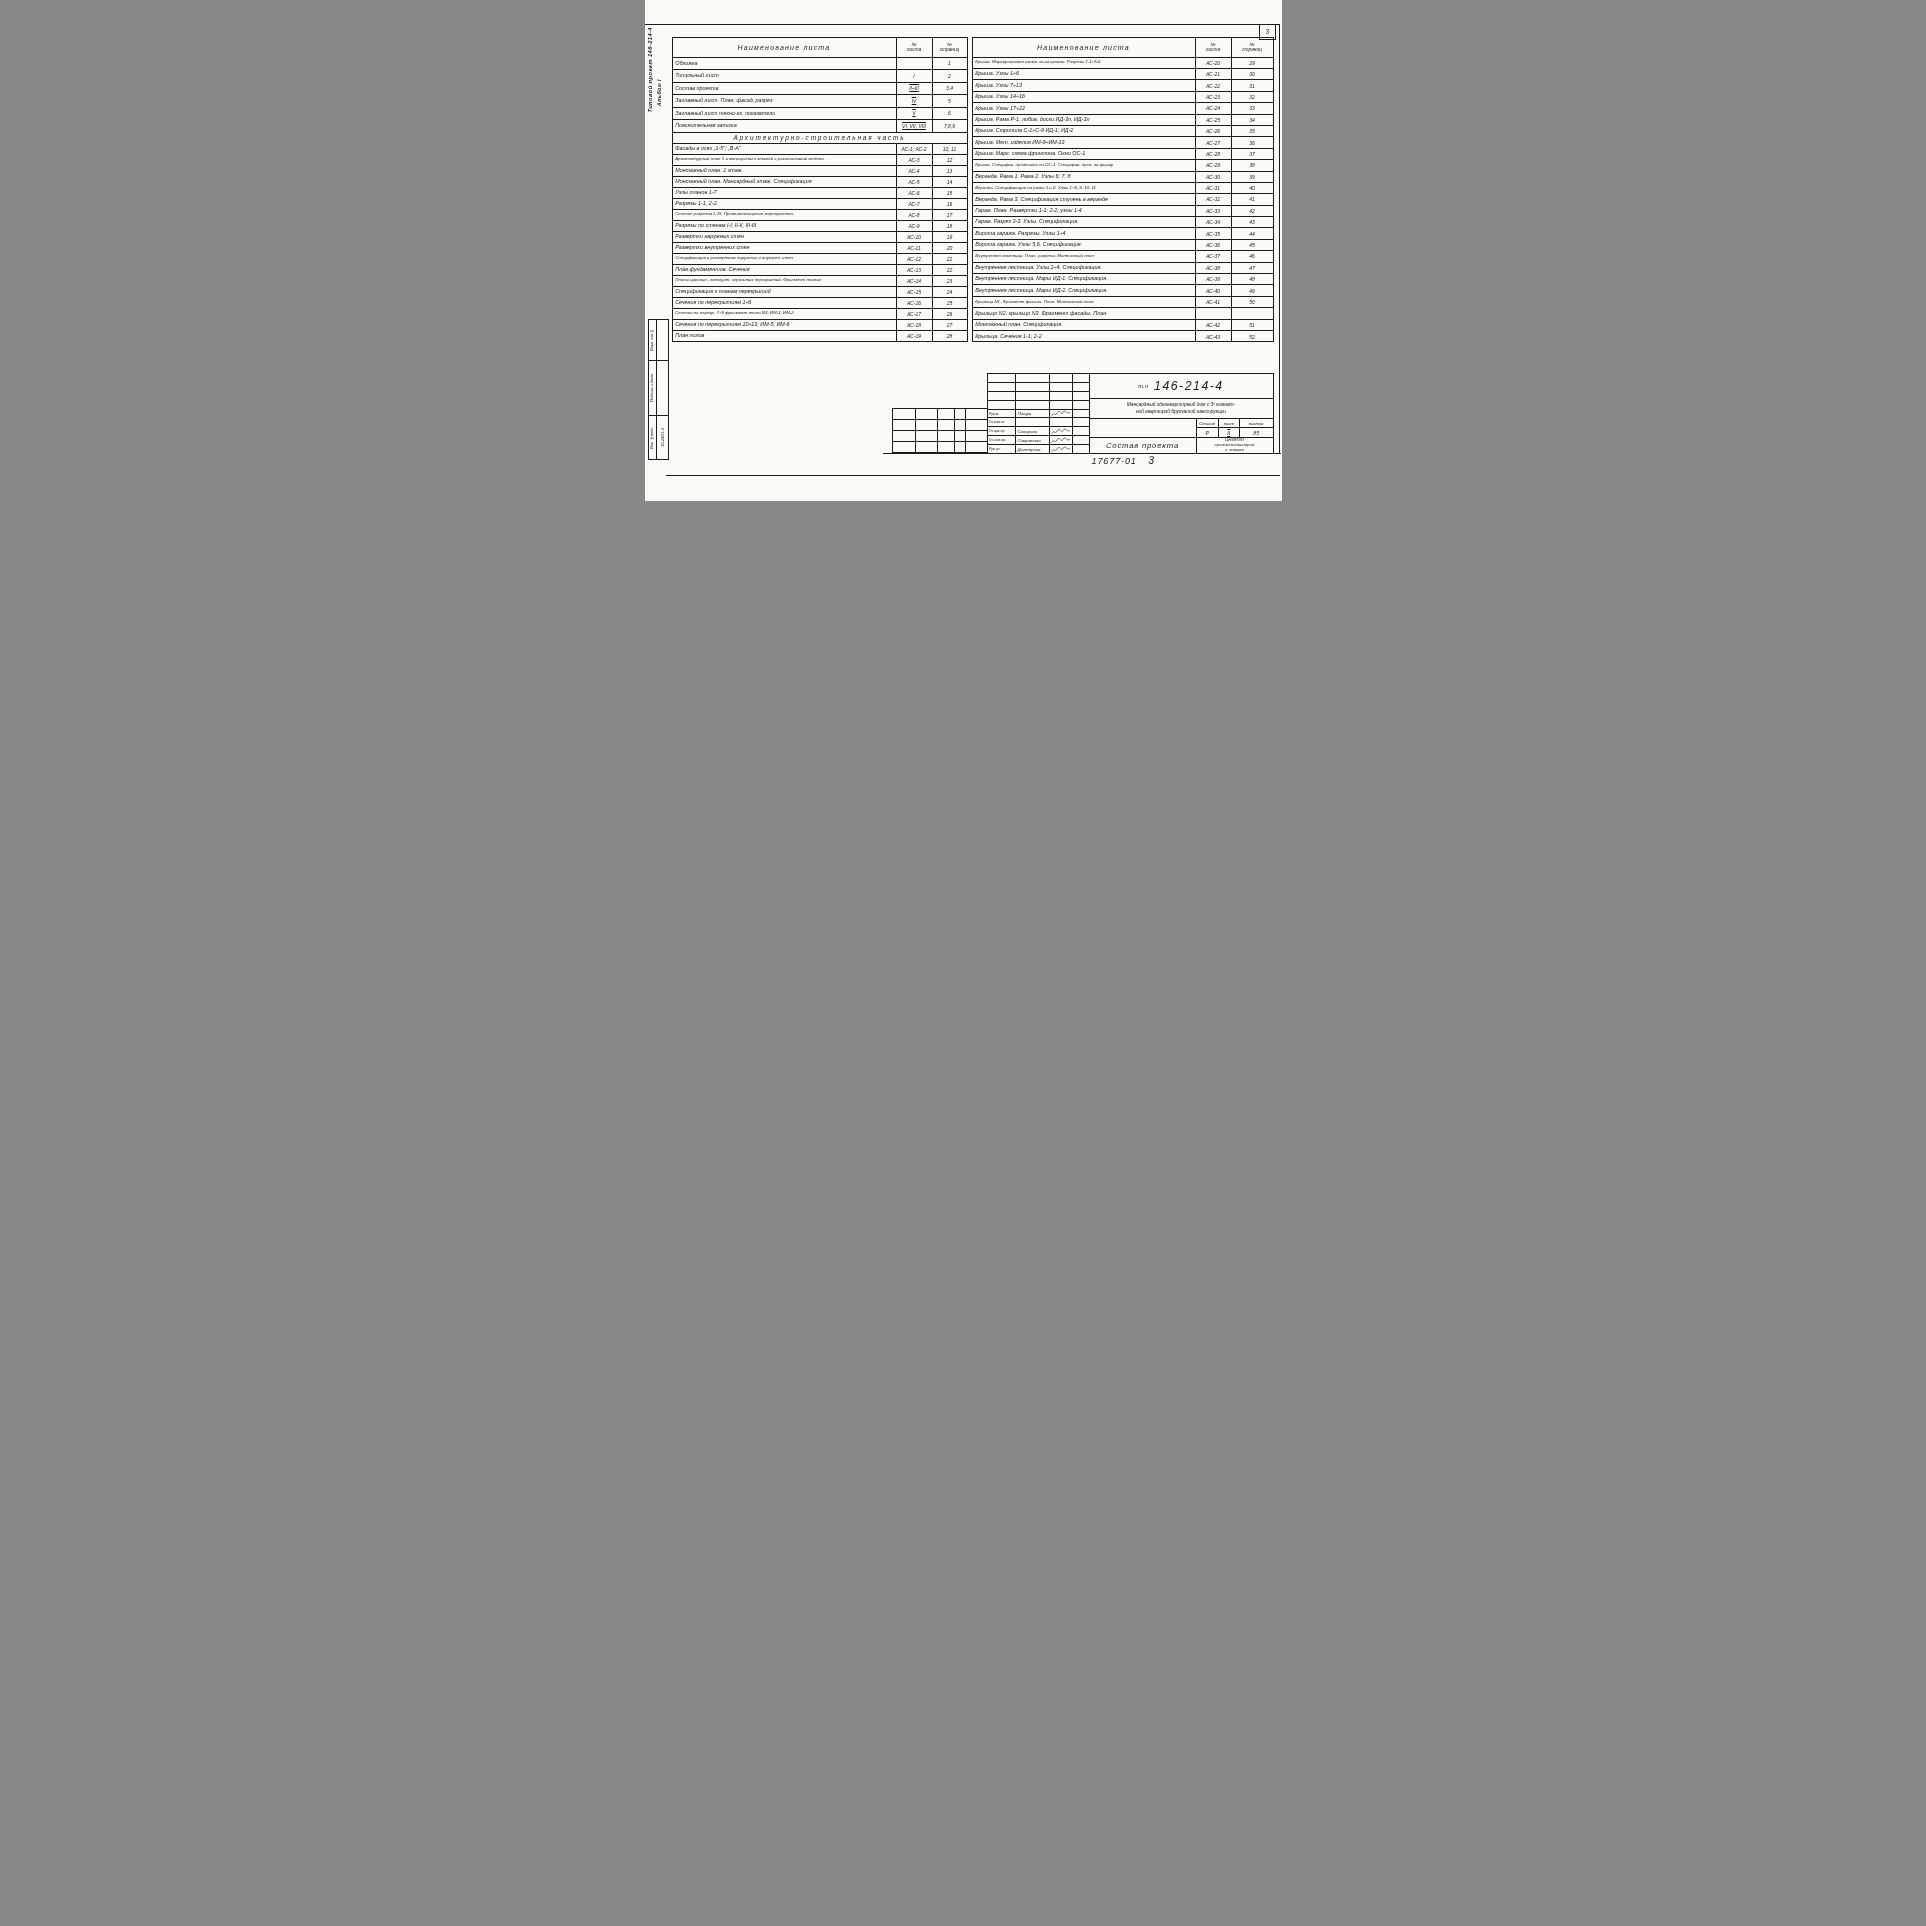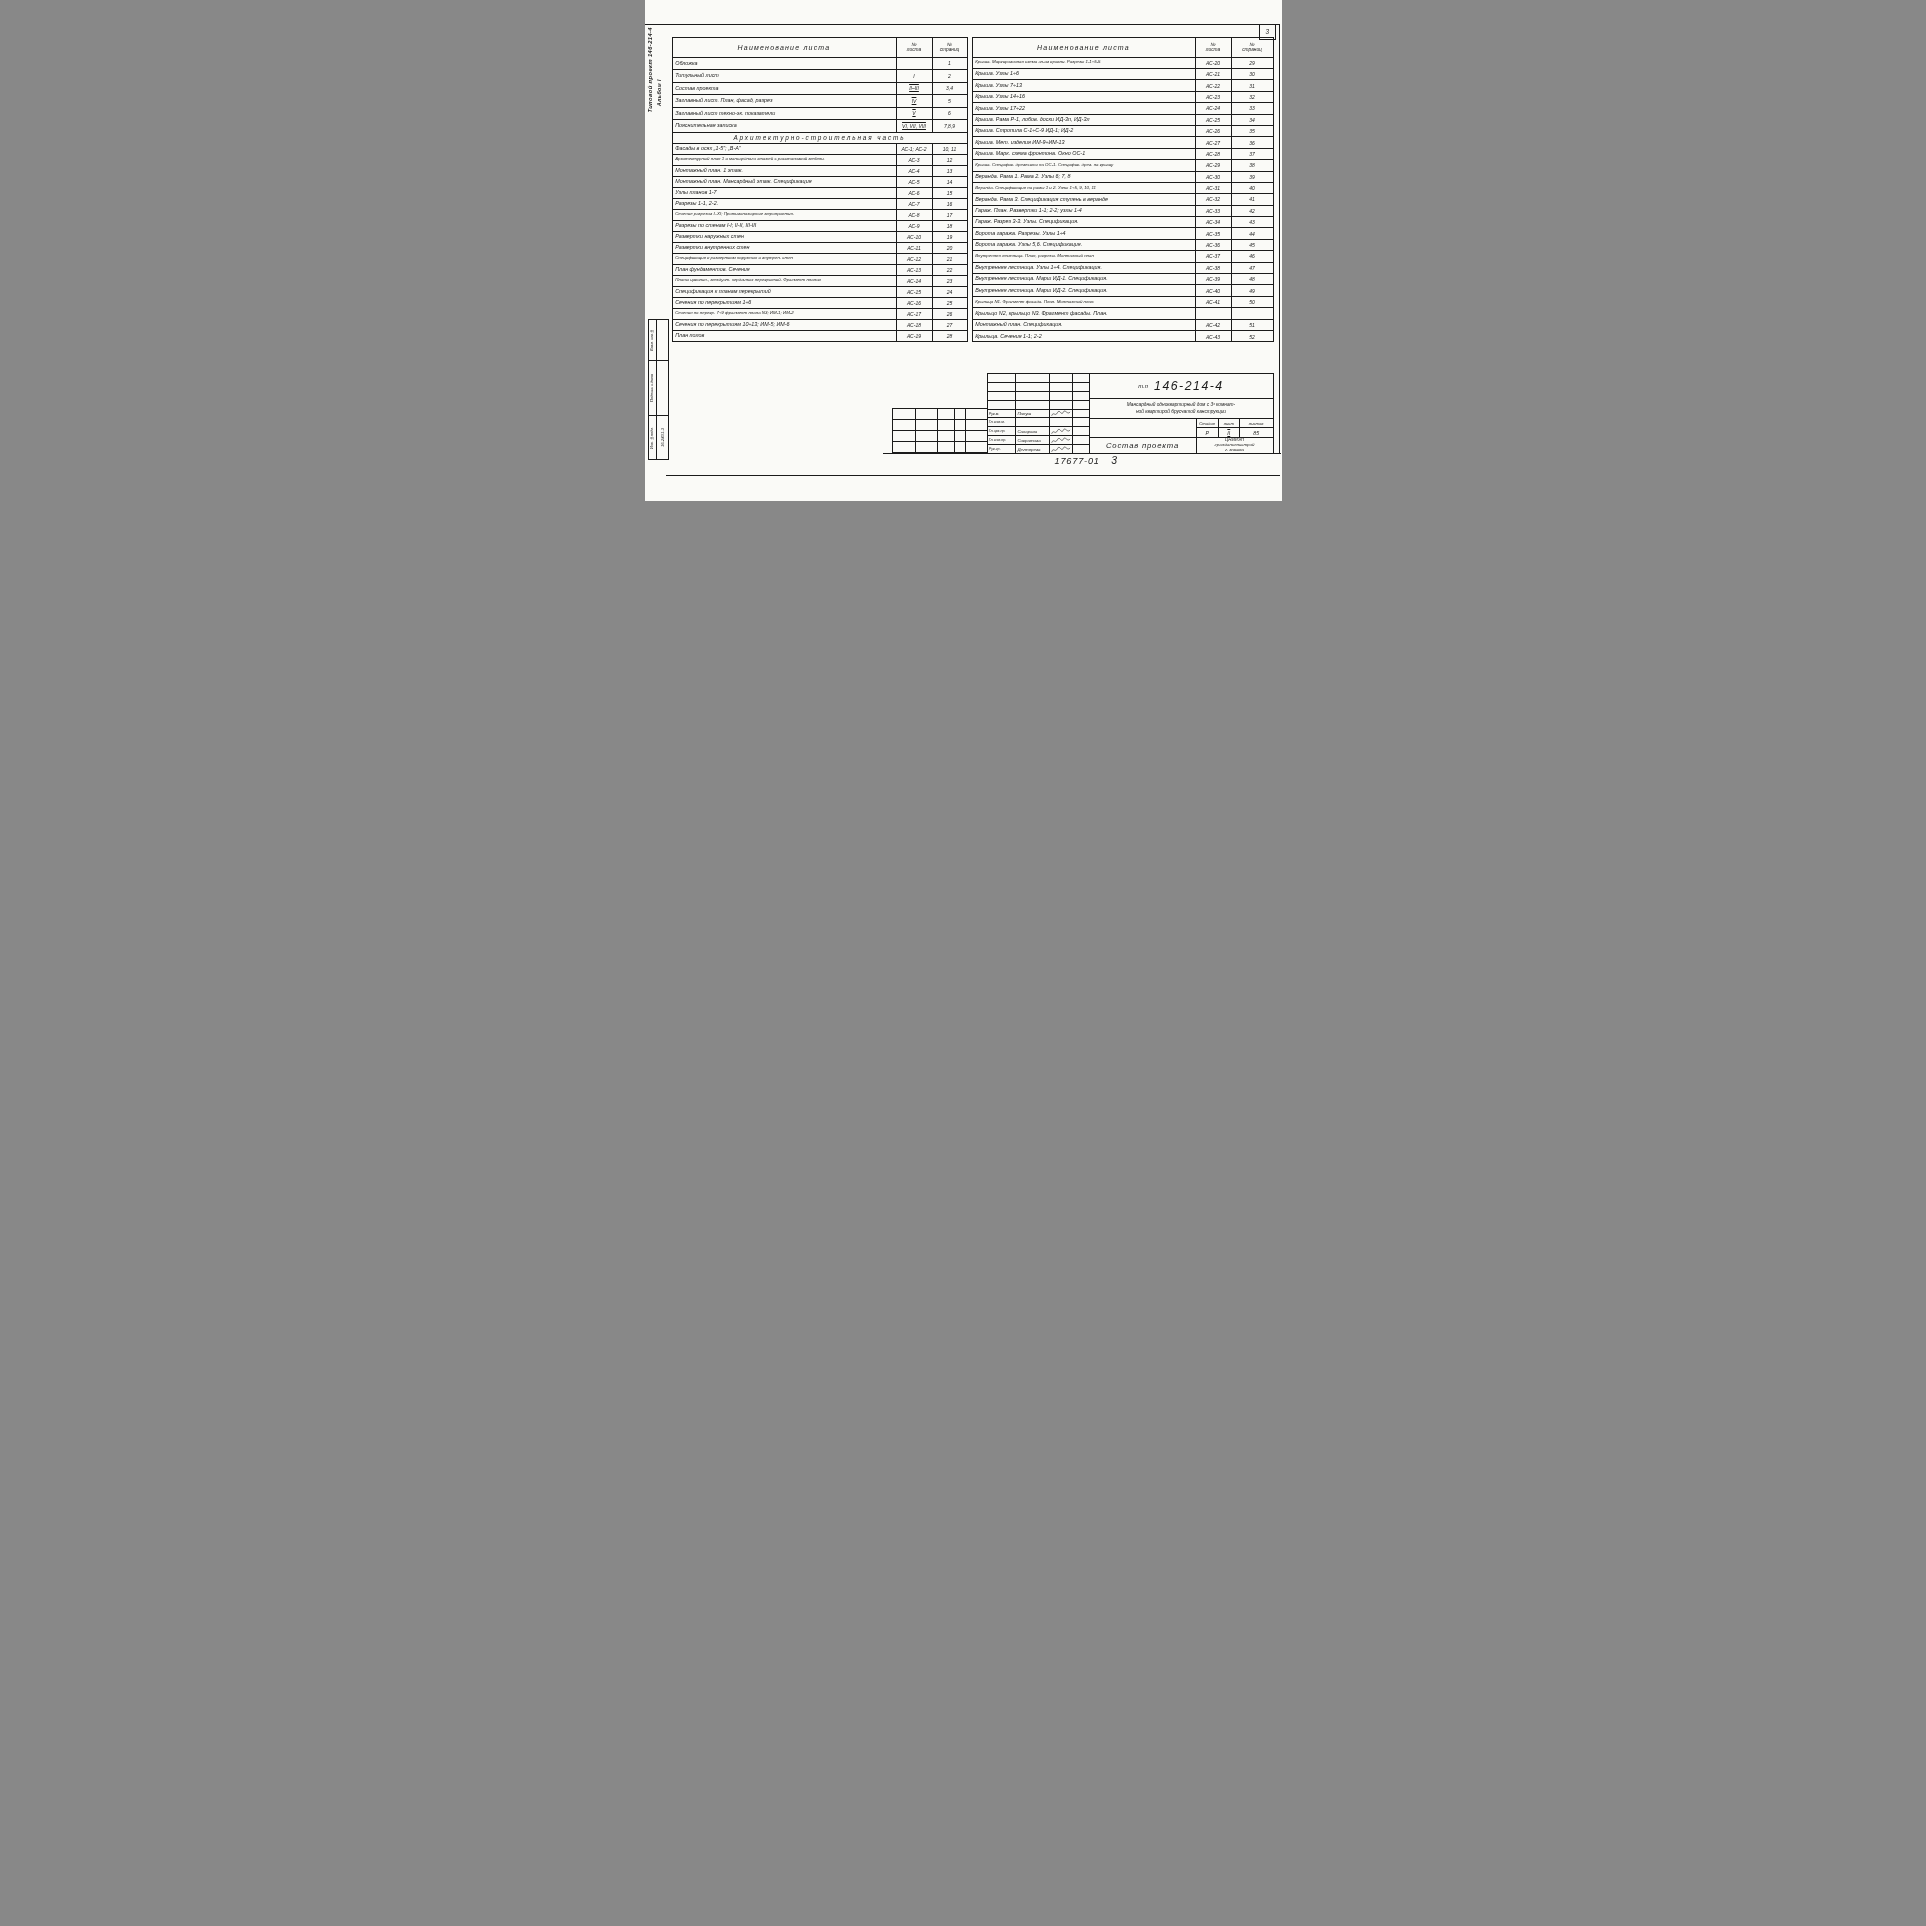--- a/index.html
+++ b/index.html
@@ -106,21 +106,21 @@
   .ms-label{width:8.5px;border-right:0.8px solid #1b1b1b;display:flex;align-items:center;justify-content:center;box-sizing:border-box;}
   .ms-val{flex:1;display:flex;align-items:center;justify-content:center;}
   .vt{writing-mode:vertical-rl;transform:rotate(180deg);white-space:nowrap;font-size:3.7px;}
   .vt-big{font-size:5.8px;font-weight:bold;letter-spacing:0.4px;}
   .vt-mid{font-size:5.4px;font-weight:bold;letter-spacing:0.4px;}
 
   .vt-project{left:0.8px;top:27px;width:10px;height:86px;display:flex;align-items:center;justify-content:center;}
   .vt-album{left:10.4px;top:73px;width:7.7px;height:39px;display:flex;align-items:center;justify-content:center;}
 
   
-  .bottomnote{left:410px;top:455px;display:flex;align-items:baseline;gap:11.6px;font-size:9.2px;letter-spacing:0.8px;}
+  .bottomnote{left:447px;top:455px;display:flex;align-items:baseline;gap:11.6px;font-size:9.2px;letter-spacing:0.8px;}
   .bottomnote .bn-page{font-size:10.4px;}
 </style>
 </head>
 <body>
 
 <div class="page">
 
   <div class="abs ink frame-top"></div>
   <div class="abs ink frame-right"></div>
   <div class="abs ink frame-bottom"></div>

